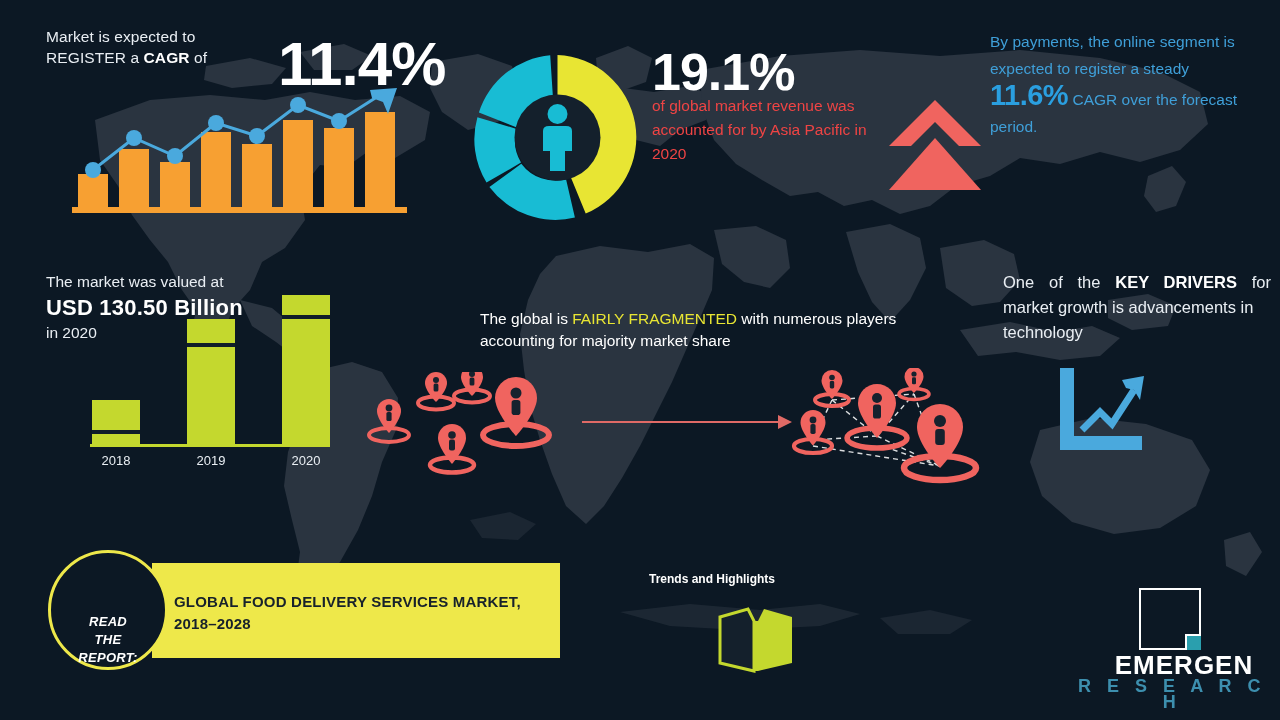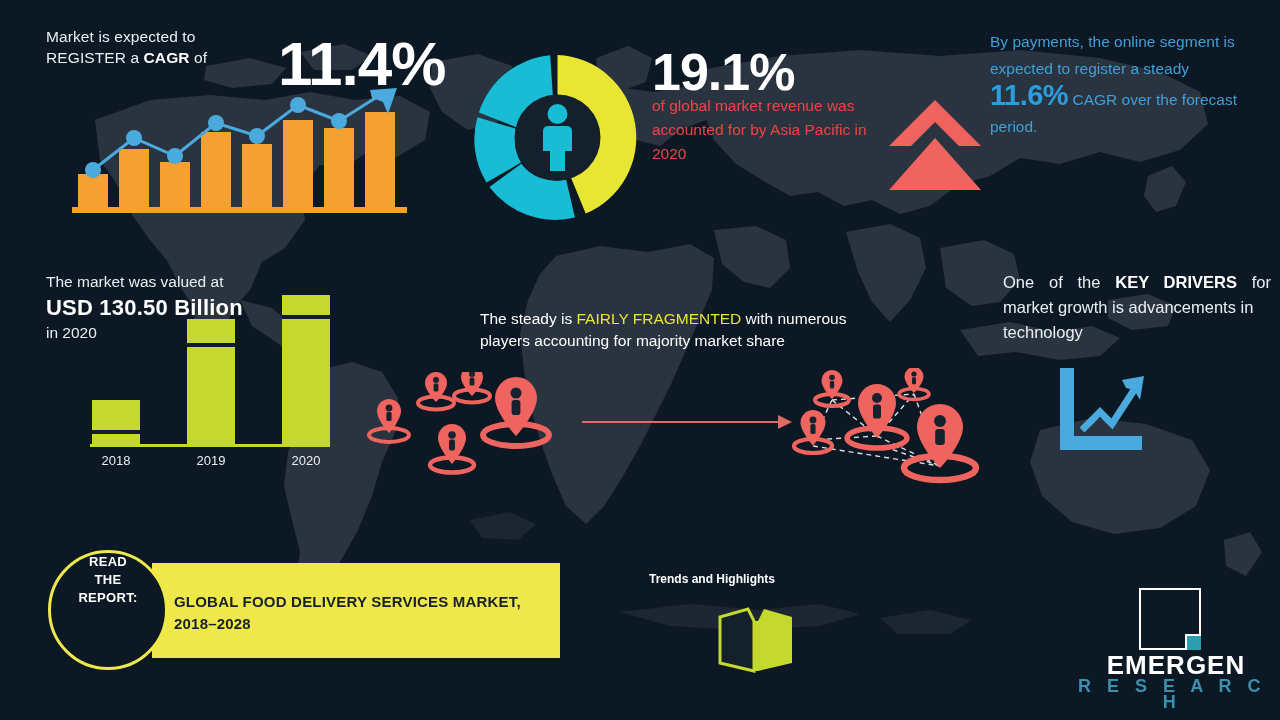--- a/index.html
+++ b/index.html
@@ -94,39 +94,39 @@
     position:absolute; left:152px; top:563px; width:408px; height:95px;
     background:#eee84a; z-index:2;
   }
   #cta-band-text {
     position:absolute; left:22px; top:28px; width:370px;
     font-size:15px; line-height:22px; font-weight:bold; color:#17212b; letter-spacing:.2px;
   }
   #cta-circle {
     position:absolute; left:48px; top:550px; width:120px; height:120px;
     border-radius:50%; background:#0c1824; border:3px solid #eee84a; z-index:4;
-    display:flex; align-items:flex-start; justify-content:center;
+    display:flex; align-items:flex-end; justify-content:center;font-style:italic;
   }
   #cta-circle-text {
     font-size:13px; font-weight:bold; color:#ffffff; line-height:18px; text-align:center;
     letter-spacing:.3px;
   }
 
   
   #trends-title {
     left:649px; top:572px; width:220px;
     font-size:12px; font-weight:bold; color:#ffffff;
   }
   #book-icon { position:absolute; left:716px; top:605px; width:80px; height:70px; z-index:2; }
 
   
   #logo { position:absolute; left:1077px; top:588px; width:190px; height:110px; z-index:3; }
   #logo-mark { position:absolute; left:62px; top:0px; width:62px; height:62px; }
   #logo-name {
-    position:absolute; left:4px; top:62px; width:190px; text-align:center;
+    position:absolute; left:12px; top:62px; width:190px; text-align:center;
     font-size:26px; font-weight:bold; color:#ffffff; letter-spacing:1px; line-height:30px;
   }
   #logo-sub {
     position:absolute; left:0px; top:90px; width:190px; text-align:center;
     font-size:18px; font-weight:bold; color:#3d8fae; letter-spacing:5.5px; line-height:16px;
   }
 </style>
 </head>
 <body>
 
@@ -265,21 +265,21 @@
     </g>
     <rect x="12" y="149" width="240" height="3" fill="#c4d82e"></rect>
     <g fill="#e9eef3" font-family="Liberation Sans, sans-serif" font-size="13" text-anchor="middle">
       <text x="38" y="170">2018</text>
       <text x="133" y="170">2019</text>
       <text x="228" y="170">2020</text>
     </g>
   </svg>
 
   <div class="txt" id="frag-text">
-    <span>The steady is </span><span class="hl">FAIRLY FRAGMENTED</span><span> with numerous players accounting for majority market share</span>
+    <span>The global is </span><span class="hl">FAIRLY FRAGMENTED</span><span> with numerous players accounting for majority market share</span>
   </div>
 
   <svg id="pins-left" viewBox="0 0 200 115">
     <g fill="#f0645f">
 
       <g>
         <ellipse cx="27" cy="63" rx="20" ry="7" fill="none" stroke="#f0645f" stroke-width="4"></ellipse>
         <path d="M27,27 a12,12 0 0,1 12,12 c0,9 -12,22 -12,22 c0,0 -12,-13 -12,-22 a12,12 0 0,1 12,-12 Z"></path>
         <g fill="#16222e">
             <circle cx="27" cy="36" r="3.4"></circle>

